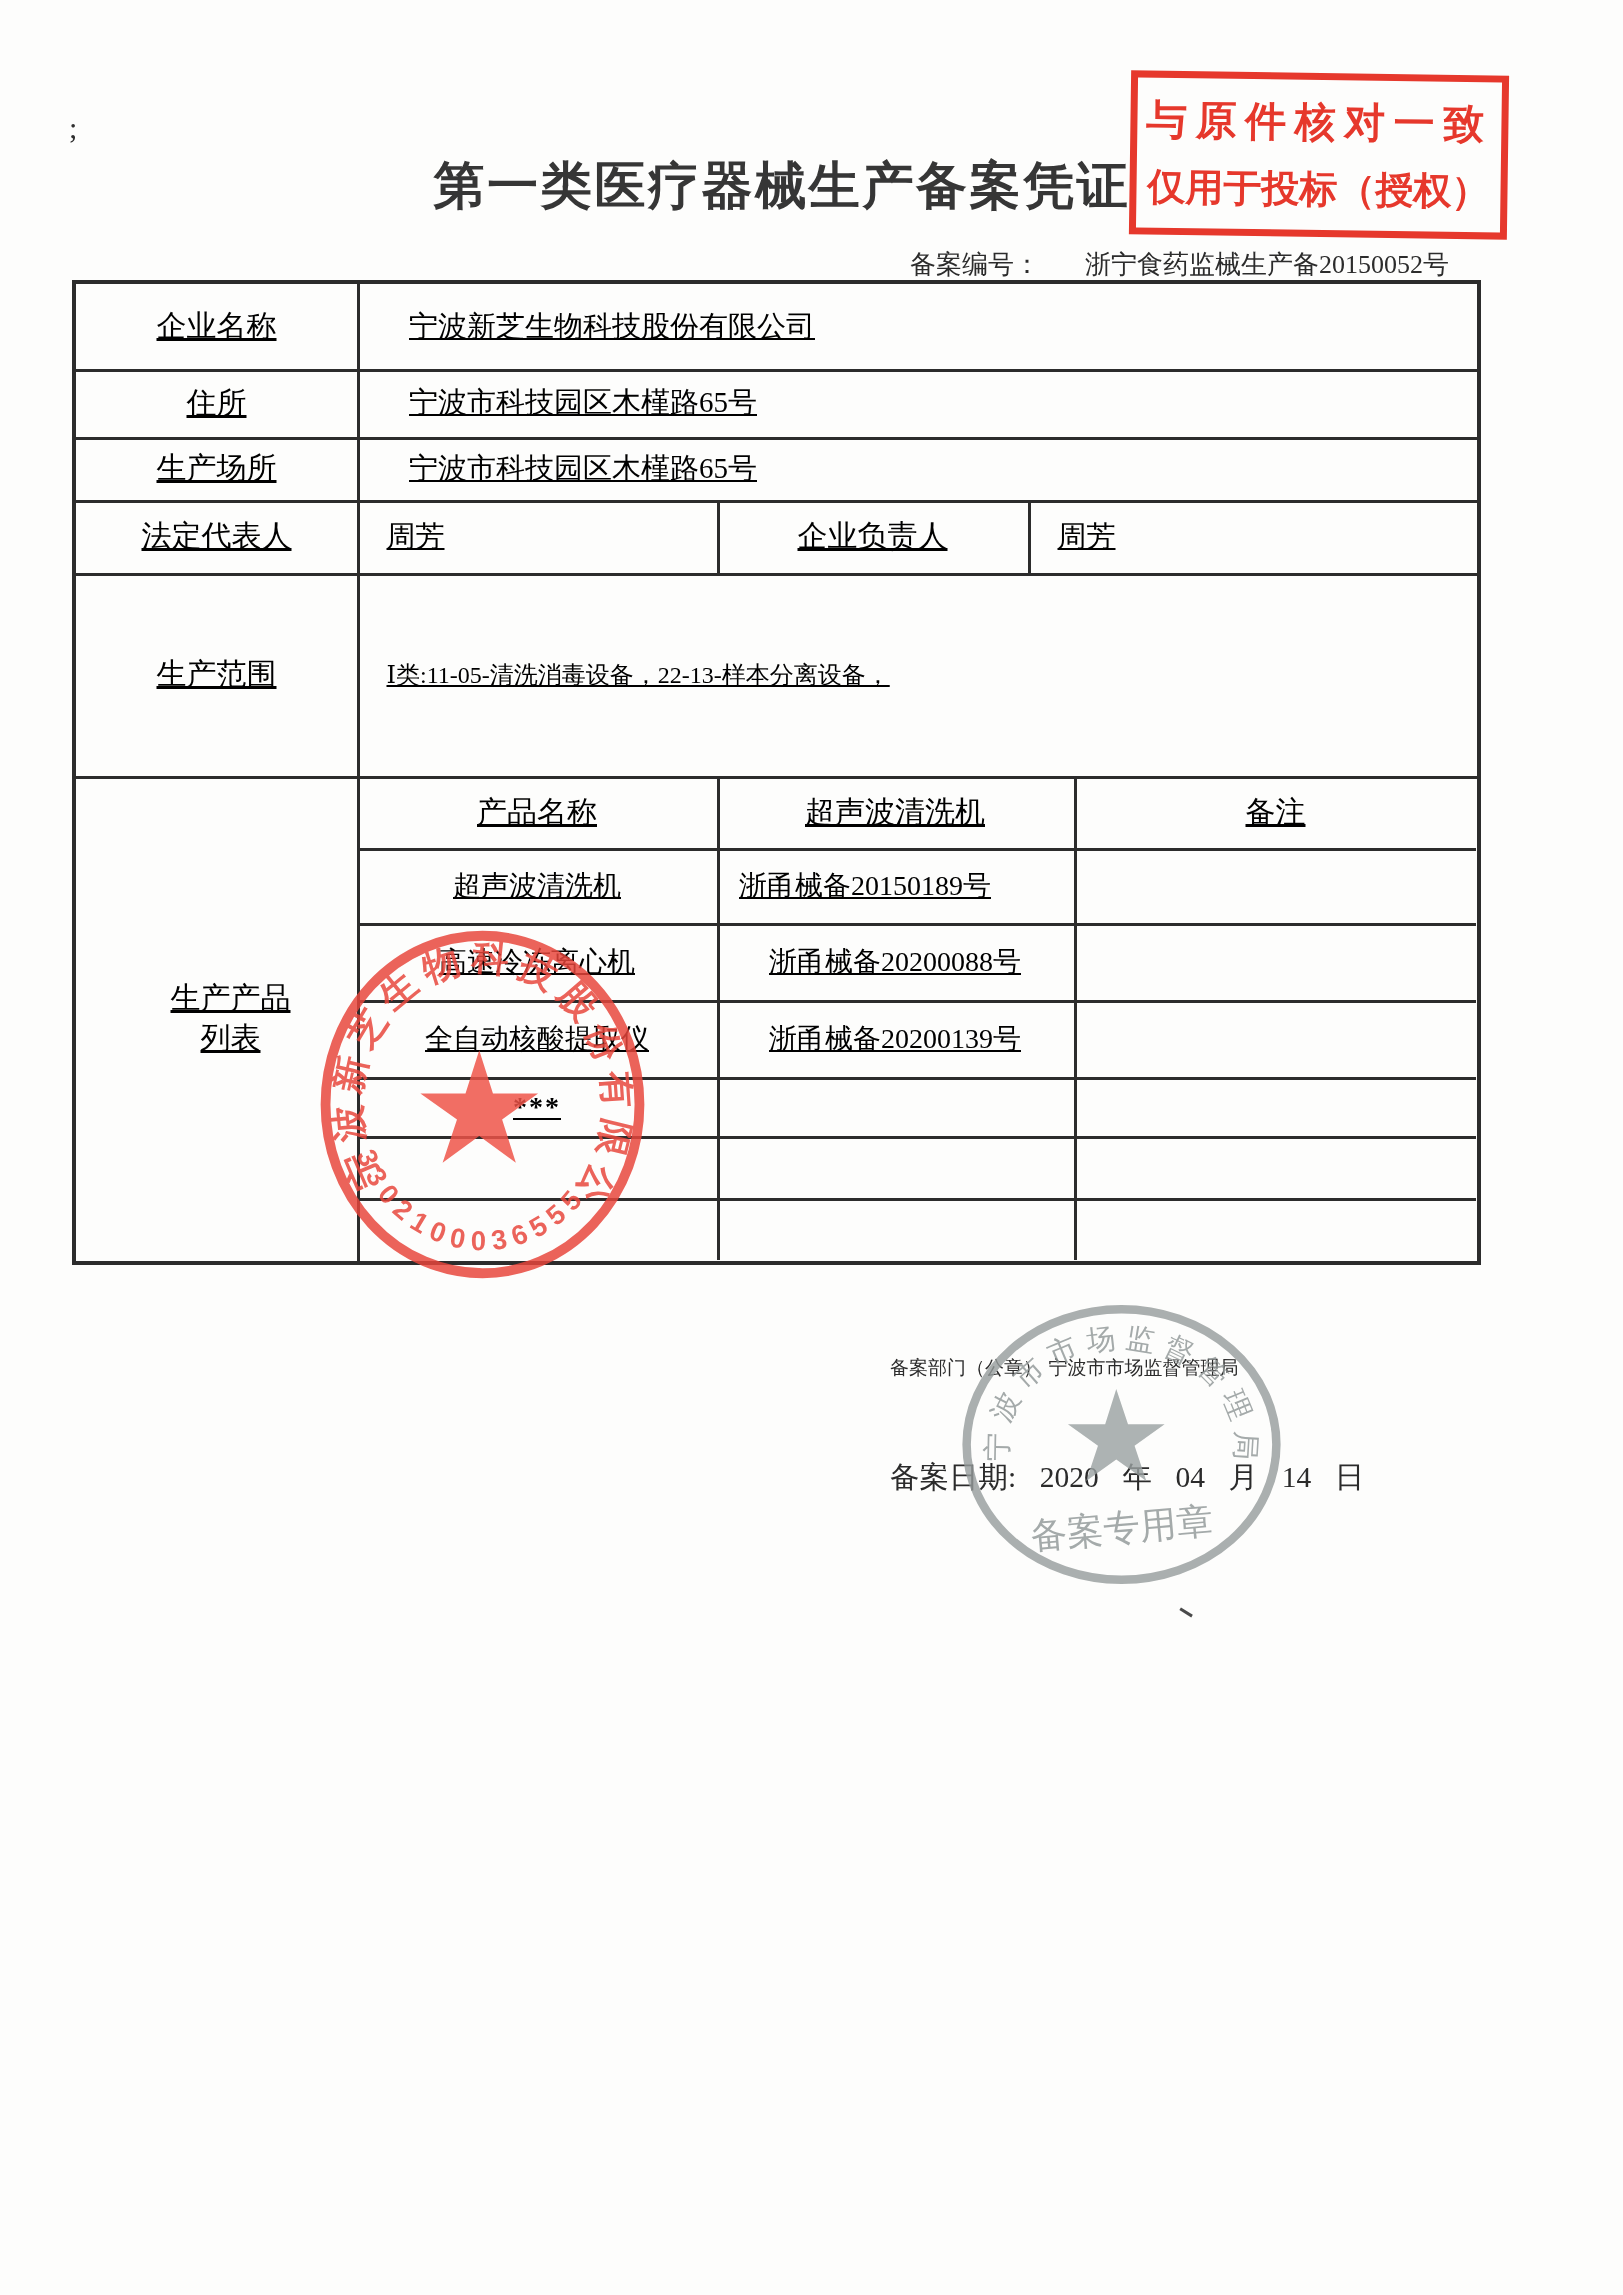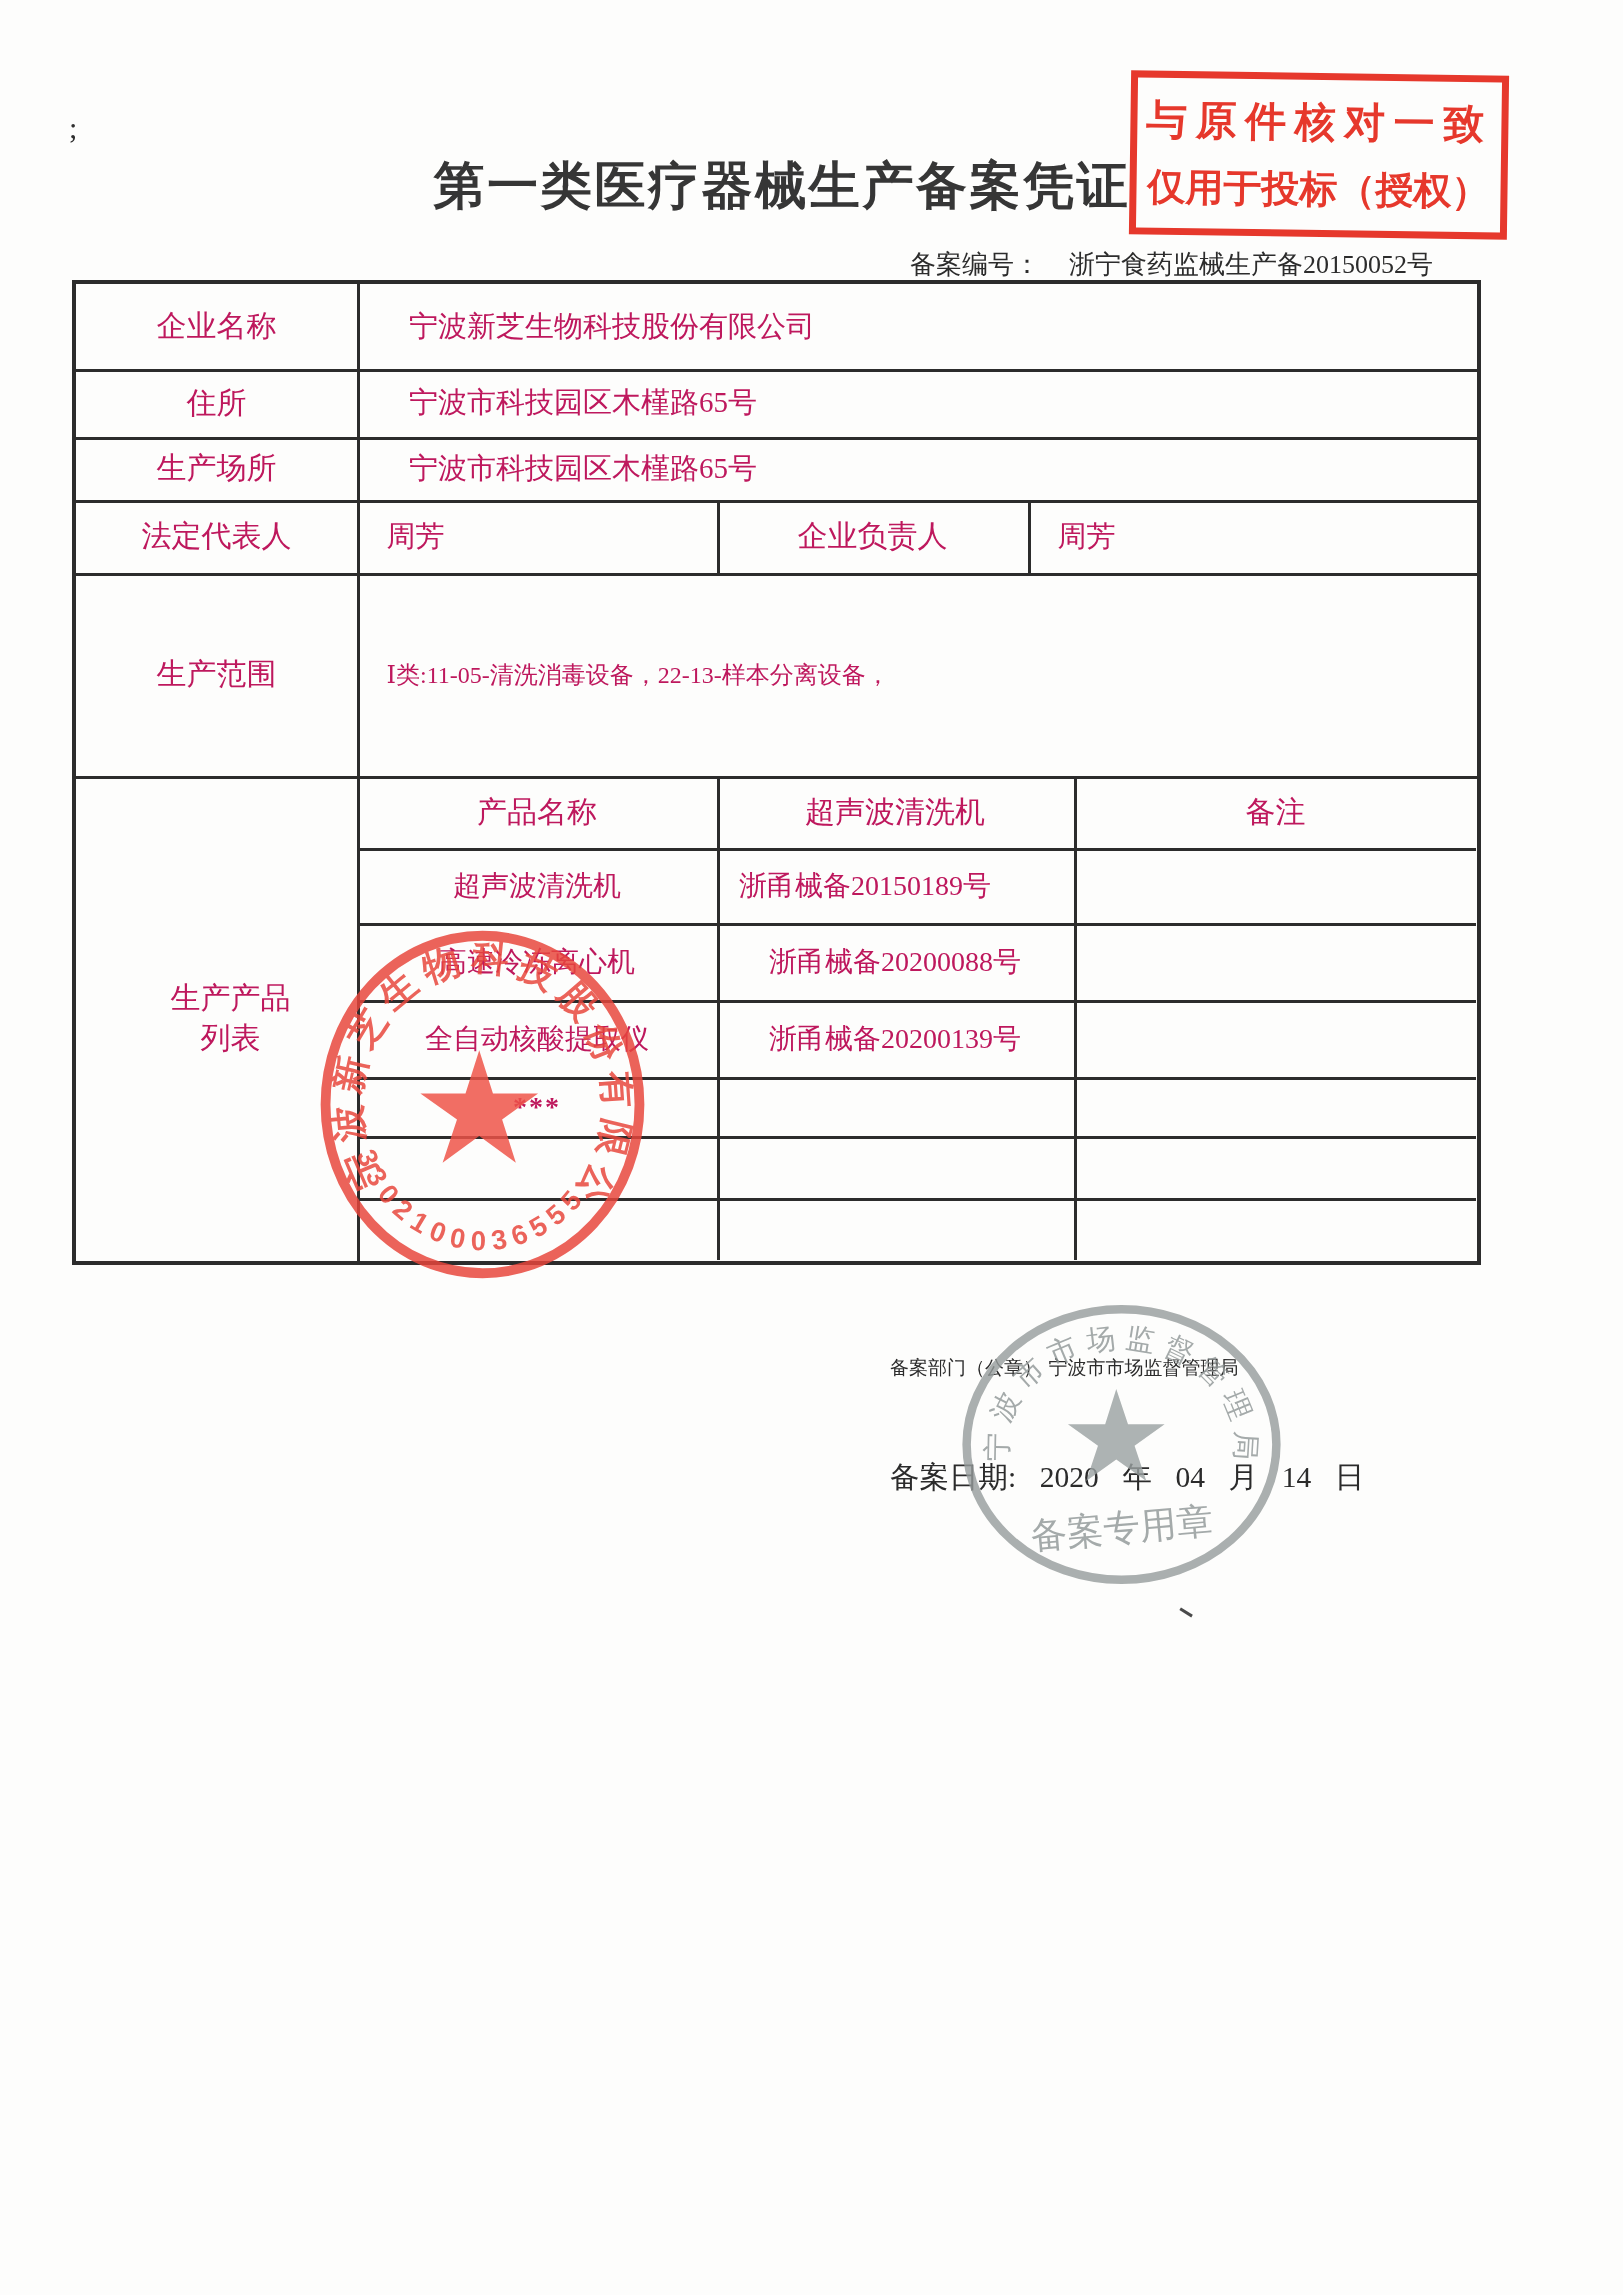--- a/index.html
+++ b/index.html
@@ -14,34 +14,34 @@
   }
   .verify-box{
     position:absolute;left:1130px;top:73px;width:378px;height:164px;
     border:7.9px solid #e6382c;transform:rotate(0.8deg);box-sizing:border-box;
     display:flex;flex-direction:column;justify-content:space-evenly;align-items:center;
     color:#e6382c;font-weight:bold;font-family:"Liberation Sans","DejaVu Sans",sans-serif;
   }
   .verify-line1{font-size:41px;letter-spacing:8.5px;white-space:nowrap;}
   .verify-line2{font-size:38px;letter-spacing:0px;white-space:nowrap;}
   .filing-line{
-    position:absolute;left:910px;top:247px;display:flex;gap:29px;
+    position:absolute;left:910px;top:247px;display:flex;gap:45px;
     font-size:26px;color:#2c2c2c;white-space:nowrap;
   }
   
   .tbl{
     position:absolute;left:72px;top:280px;width:1401px;height:977px;
     border:4.6px solid #2c2c2c;box-sizing:content-box;
   }
   .hline,.vline{position:absolute;background:#2c2c2c;}
   .hline{height:3.3px;}
   .vline{width:3.3px;}
   .cell{
     position:absolute;display:flex;align-items:center;justify-content:center;
-    font-size:29px;color:#be185d;box-sizing:border-box;white-space:nowrap;
+    font-size:29px;color:#000000;box-sizing:border-box;white-space:nowrap;text-decoration:underline;
   }
   .cell.lbl{font-size:30px;}
   .cell.left{justify-content:flex-start;}
   .cell.pre{white-space:pre-line;text-align:center;line-height:1.35;}
   .cell.prod{font-size:28px;}
   .asterisks{font-weight:bold;font-size:35px;letter-spacing:2px;}
   
   .stamp{position:absolute;}
   .stamp-red{left:319px;top:929px;opacity:0.84;}
   .stamp-gray{left:961px;top:1304px;opacity:0.80;}

